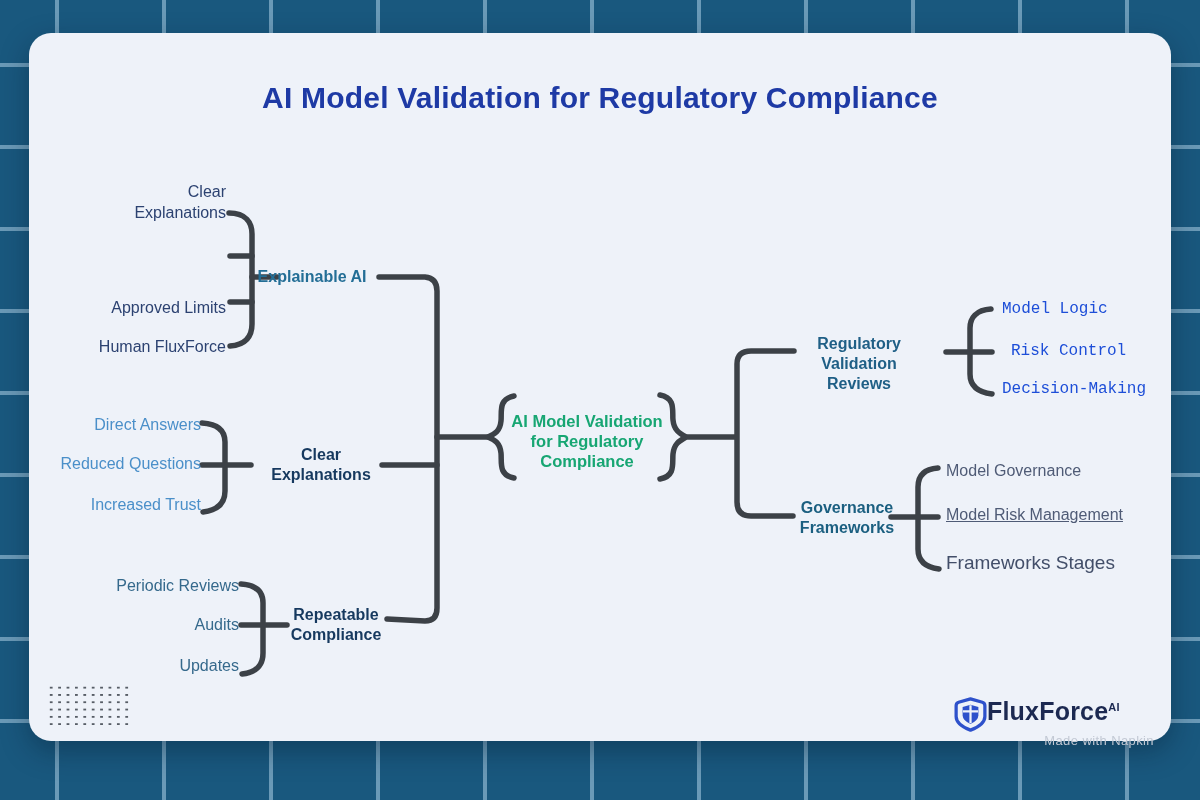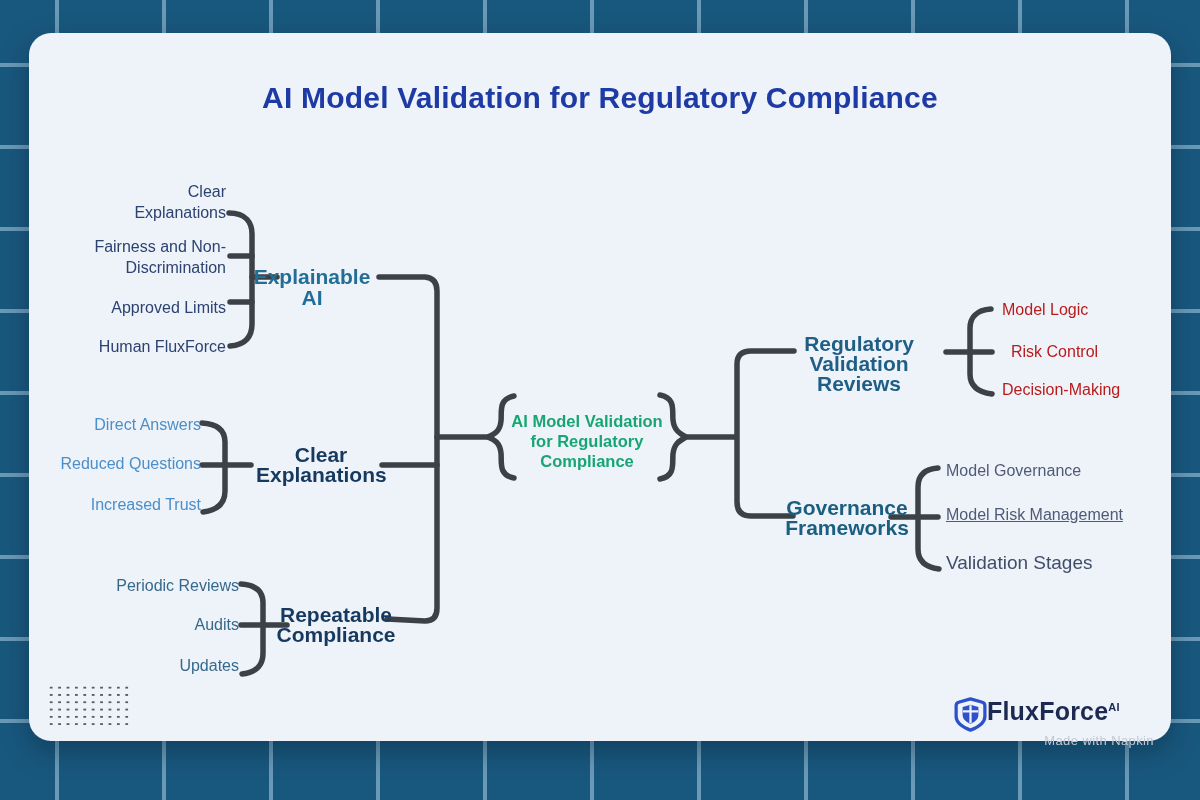--- a/index.html
+++ b/index.html
@@ -31,25 +31,25 @@
     letter-spacing:.2px;
   }
 
   .node { position:absolute; font-size:16px; line-height:21px; }
   .ra { text-align:right; }
   .la { text-align:left; }
   .nw { white-space:nowrap; }
   .c1 { color:#2c4271; }
   .c2 { color:#4a8fc9; }
   .c3 { color:#35698c; }
-  .r1 { color:#b91c1c; }
+  .r1 { color:#1d4ed8;font-family:Liberation Mono, monospace; }
   .r2 { color:#4f5b76;text-align:center; }
   .big { font-size:19px; color:#424e69; }
 
-  .label { position:absolute; text-align:center; font-weight:800; font-size:21px; line-height:21px; }
+  .label { position:absolute; text-align:center; font-weight:800; font-size:16px; line-height:21px; }
   .lbl-explainable { color:#236e96; }
   .lbl-clear, .lbl-repeatable { color:#16395f; line-height:20px; }
   .lbl-reg { color:#1f5f86; line-height:20px; }
   .lbl-gov { color:#1b5f80; line-height:20px; }
 
   .center-node {
     position:absolute; left:473px; top:378px; width:170px;
     text-align:center; font-weight:800; font-size:16.5px; line-height:20px;
     color:#17a673;
   }
@@ -116,21 +116,20 @@
 
       <g>
         <path d="M909,435 C894,436 889,444 889,454 L889,516 C889,526 894,534 910,536"></path>
         <path d="M862,484 L909,484"></path>
       </g>
     </svg>
 
     <h1 class="title">AI Model Validation for Regulatory Compliance</h1>
 
     <div class="node c1 ra" style="right:945px; top:148px; width:130px">Clear Explanations</div>
-    <div class="node c1 ra" style="right:945px; top:203px; width:150px">Fairness and Non-Discrimination</div>
     <div class="node c1 ra nw" style="right:945px; top:264px;">Approved Limits</div>
     <div class="node c1 ra nw" style="right:945px; top:303px;">Human FluxForce</div>
     <div class="label lbl-explainable" style="left:223px; top:233px; width:120px">Explainable AI</div>
 
     <div class="node c2 ra nw" style="right:970px; top:381px;">Direct Answers</div>
     <div class="node c2 ra nw" style="right:970px; top:420px;">Reduced Questions</div>
     <div class="node c2 ra nw" style="right:970px; top:461px;">Increased Trust</div>
     <div class="label lbl-clear" style="left:227px; top:412px; width:130px">Clear Explanations</div>
 
     <div class="node c3 ra nw" style="right:932px; top:542px;">Periodic Reviews</div>
@@ -141,21 +140,21 @@
     <div class="center-node">AI Model Validation for Regulatory Compliance</div>
 
     <div class="label lbl-reg" style="left:770px; top:301px; width:120px">Regulatory Validation Reviews</div>
     <div class="node r1 la nw" style="left:973px; top:266px;">Model Logic</div>
     <div class="node r1 la nw" style="left:982px; top:308px;">Risk Control</div>
     <div class="node r1 la nw" style="left:973px; top:346px;">Decision-Making</div>
 
     <div class="label lbl-gov" style="left:748px; top:465px; width:140px">Governance Frameworks</div>
     <div class="node r2 la nw" style="left:917px; top:427px;">Model Governance</div>
     <div class="node r2 la nw" style="left:917px; top:471px;text-decoration:underline;">Model Risk Management</div>
-    <div class="node r2 la nw big" style="left:917px; top:519px;">Validation Stages</div>
+    <div class="node r2 la nw big" style="left:917px; top:519px;">Frameworks Stages</div>
 
     <div class="dots"></div>
 
     <div class="brand">
       <svg width="33" height="35" viewBox="0 0 26 28" aria-hidden="true">
         <path d="M13,1.5 L22.5,4.2 Q24.5,4.8 24.5,7 L24.5,15.5 Q24.5,22 13,26.5 Q1.5,22 1.5,15.5 L1.5,7 Q1.5,4.8 3.5,4.2 Z" fill="none" stroke="#2e51cb" stroke-width="2.6" stroke-linejoin="round"></path>
         <path d="M13,6.2 L19.3,8 L19.3,14.5 Q19.3,18.6 13,21.5 Q6.7,18.6 6.7,14.5 L6.7,8 Z" fill="#2e51cb"></path>
         <path d="M7,11.5 L19,11.5 M13,6.5 L13,21" stroke="#eef2f9" stroke-width="1.8"></path>
       </svg>
       <div class="brand-text"><span>FluxForce</span><sup>AI</sup></div>

